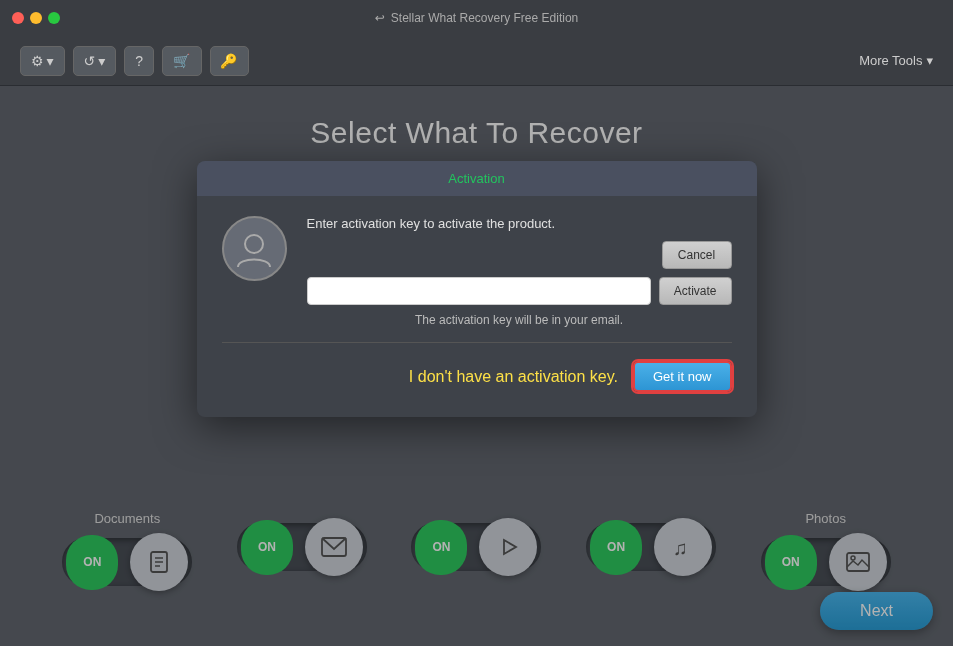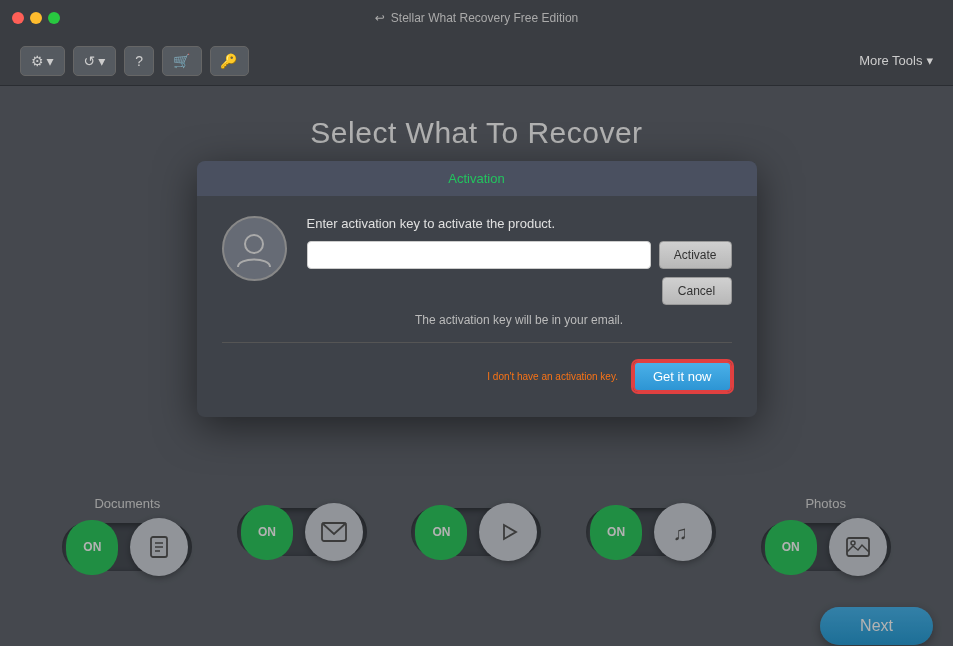--- a/index.html
+++ b/index.html
@@ -214,22 +214,22 @@
     .modal-bottom-section {
       border-top: 1px solid #555;
       padding-top: 18px;
       display: flex;
       align-items: center;
       justify-content: flex-end;
       gap: 15px;
     }
 
     .no-key-text {
-      color: #f97316;
-      font-size: 10px;
+      color: #fde047;
+      font-size: 16px;
     }
 
     .get-it-now-btn {
       background: linear-gradient(to bottom, #4ab0e8, #2d95d4);
       border: 2px solid #e04040;
       border-radius: 5px;
       color: #fff;
       font-size: 13px;
       padding: 6px 18px;
       cursor: pointer;
@@ -239,21 +239,21 @@
 
     
     .icons-row {
       display: flex;
       justify-content: space-around;
       align-items: flex-start;
       width: 100%;
       padding: 0 40px;
       margin-top: 310px;
       position: absolute;
-      bottom: 75px;
+      bottom: 60px;
     }
 
     .icon-item {
       display: flex;
       flex-direction: column;
       align-items: center;
       gap: 8px;
     }
 
     .icon-label {
@@ -300,21 +300,21 @@
       justify-content: center;
       font-size: 24px;
       color: #555;
       margin-left: auto;
       box-shadow: 0 2px 6px rgba(0,0,0,0.3);
     }
 
     
     .next-btn {
       position: absolute;
-      bottom: 1px;
+      bottom: 16px;
       right: 20px;
       background: linear-gradient(to bottom, #4ab8f0, #2a9fd8);
       border: none;
       border-radius: 25px;
       color: white;
       font-size: 16px;
       padding: 10px 40px;
       cursor: pointer;
       font-weight: 400;
       box-shadow: 0 3px 10px rgba(0,0,0,0.3);
@@ -373,26 +373,26 @@
           <div class="avatar-circle">
             <svg width="40" height="40" viewBox="0 0 40 40" fill="none" xmlns="http://www.w3.org/2000/svg">
               <circle cx="20" cy="15" r="9" stroke="#aaa" stroke-width="2" fill="none"></circle>
               <path d="M4 38 C4 28 36 28 36 38" stroke="#aaa" stroke-width="2" fill="none"></path>
             </svg>
           </div>
 
           <div class="activation-fields">
             <div class="activation-label">Enter activation key to activate the product.</div>
             <div class="activation-row">
+              <div style="flex:1"></div>
+              <button class="modal-action-btn">Cancel</button>
+            </div>
+            <div class="activation-row">
               <input class="activation-input" type="text" placeholder="" style="">
               <button class="modal-action-btn">Activate</button>
-            </div>
-            <div class="activation-row">
-              <div style="flex:1"></div>
-              <button class="modal-action-btn">Cancel</button>
             </div>
             <div class="email-hint">The activation key will be in your email.</div>
           </div>
         </div>
         <div class="modal-bottom-section">
           <span class="no-key-text">I don't have an activation key.</span>
           <button class="get-it-now-btn">Get it now</button>
         </div>
       </div>
     </div>

